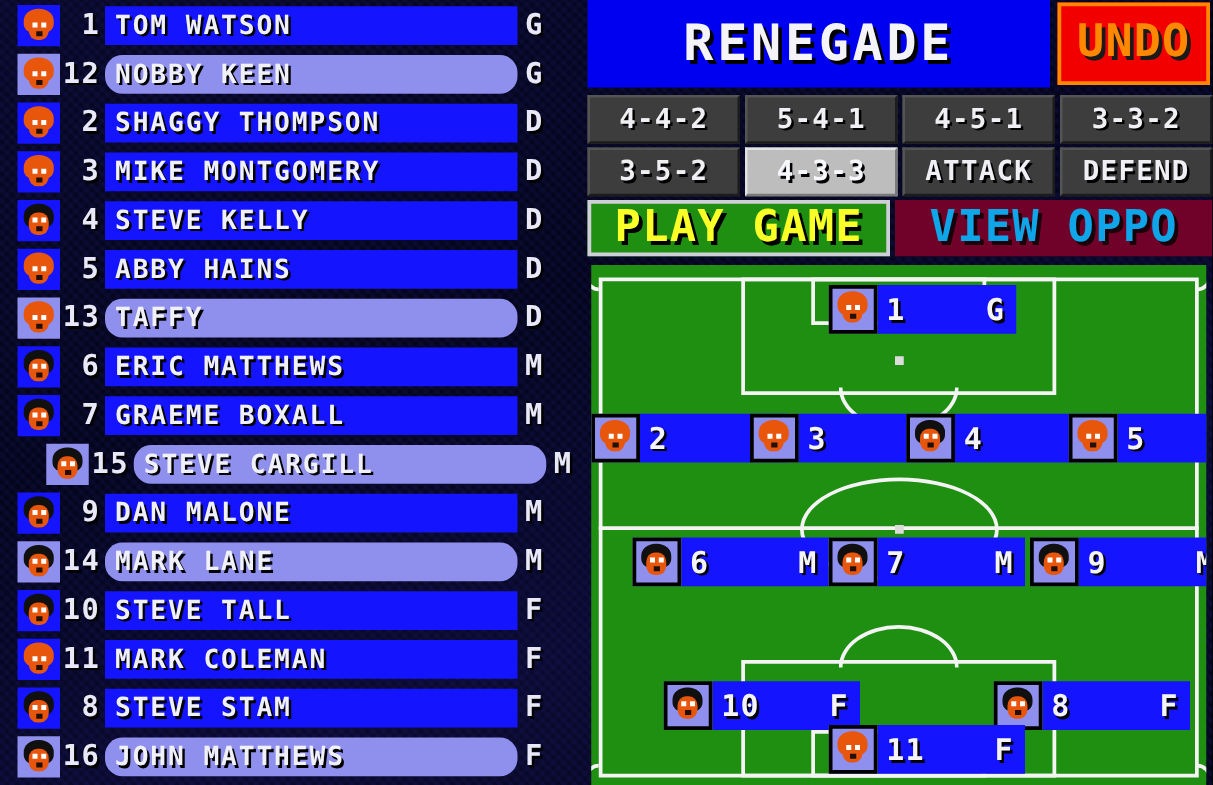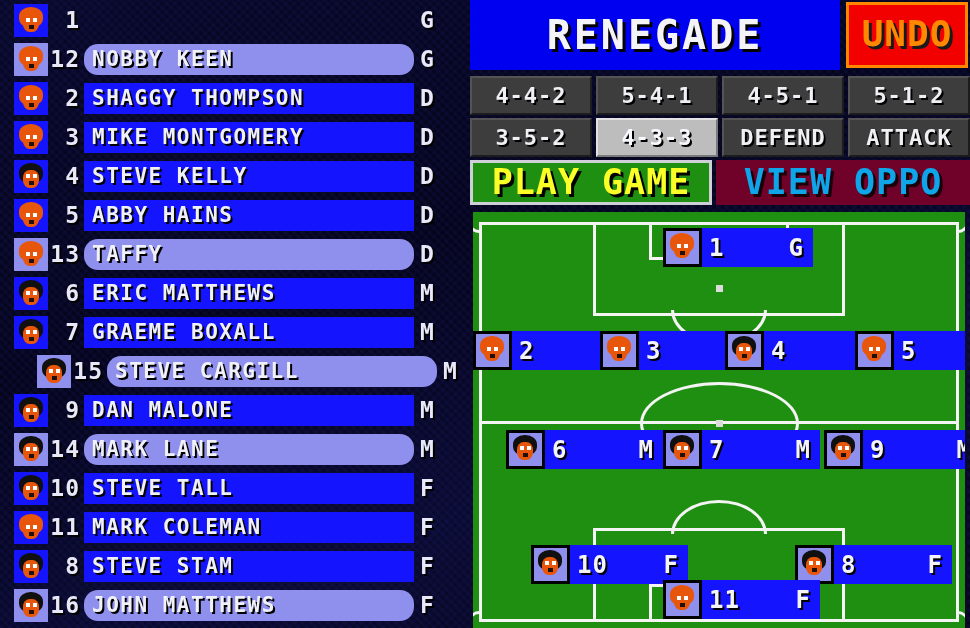--- a/index.html
+++ b/index.html
@@ -108,20 +108,23 @@
         <div class="pface">
           <div class="head">
             <div class="hair"></div>
             <div class="fskin"></div>
             <div class="eye l"></div>
             <div class="eye r"></div>
             <div class="mouth"></div>
           </div>
         </div>
         <div class="pnum">1</div>
+        <div class="pbar">
+          <div class="pname">TOM WATSON</div>
+        </div>
         <div class="ppos">G</div>
       </div>
       <div class="prow sel" style="top: 40px;">
         <div class="pface">
           <div class="head">
             <div class="hair"></div>
             <div class="fskin"></div>
             <div class="eye l"></div>
             <div class="eye r"></div>
             <div class="mouth"></div>
@@ -367,27 +370,27 @@
       </div>
       <div id="undo">
         <span>UNDO</span>
       </div>
     </div>
 
     <div class="fgrid" id="frow1">
         <div class="fbtn">4-4-2</div>
         <div class="fbtn">5-4-1</div>
         <div class="fbtn">4-5-1</div>
-        <div class="fbtn">5-1-2</div>
+        <div class="fbtn">3-3-2</div>
       </div>
     <div class="fgrid" id="frow2">
         <div class="fbtn">3-5-2</div>
         <div class="fbtn active">4-3-3</div>
+        <div class="fbtn">ATTACK</div>
         <div class="fbtn">DEFEND</div>
-        <div class="fbtn">ATTACK</div>
       </div>
 
     <div id="actions">
       <div id="playgame">PLAY GAME</div>
       <div id="viewoppo">VIEW OPPO</div>
     </div>
 
     <div id="pitch">
       <div class="box" style="left:6px; top:10px; width:480px; height:400px;"></div>
       <div class="box" style="left:120px; top:10px; width:252px; height:94px;"></div>

